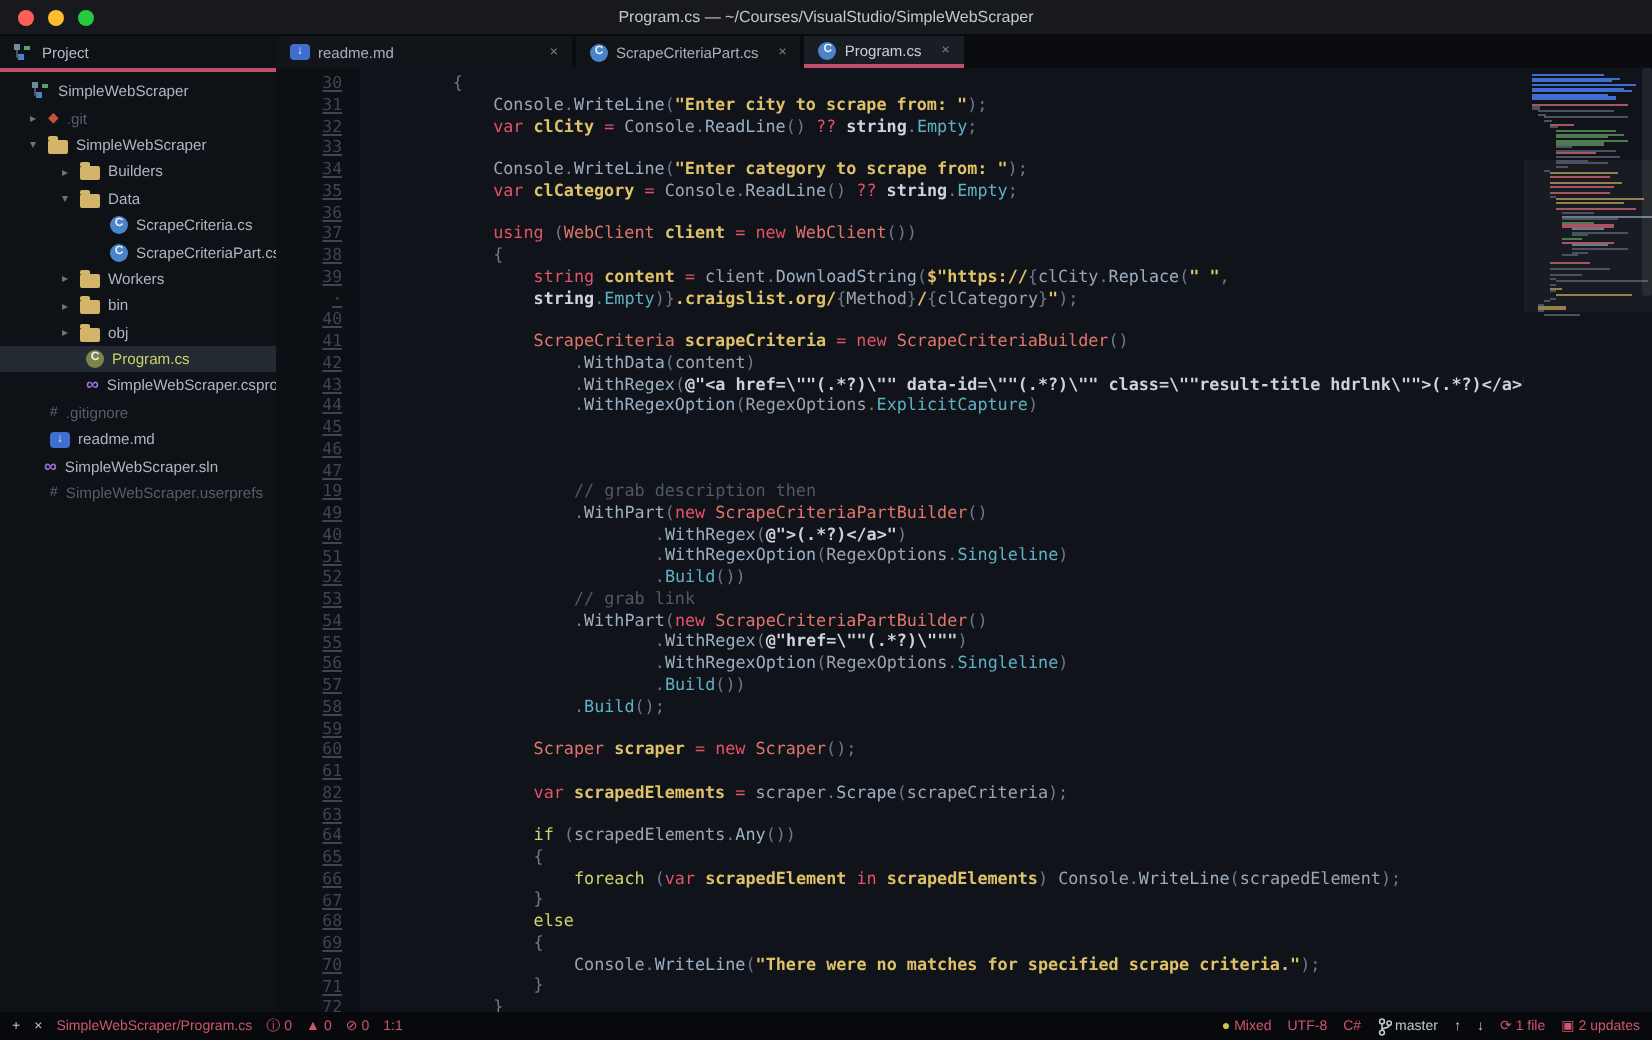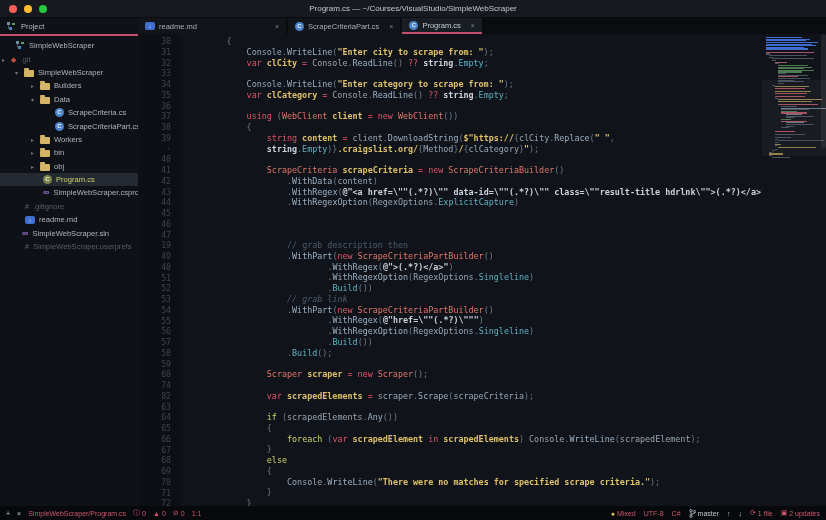--- a/index.html
+++ b/index.html
@@ -36,21 +36,21 @@
   
   .editor{flex:1;display:flex;flex-direction:column;min-width:0;background:#10141a;position:relative;}
   .tabbar{height:16px;background:#0a0c10;display:flex;flex:none;}
   .tab{display:flex;align-items:center;gap:4px;padding:0 7px;background:#111419;margin-right:2px;
        font-size:7.5px;color:#a8b0ba;box-sizing:border-box;position:relative;}
   .tab.active{background:#191e25;color:#c9d0d9;border-bottom:2px solid #c14f6b;}
   .tab .tclose{margin-left:auto;color:#7d8691;font-size:7px;padding-left:6px;}
   .tab0{width:148px;}
   .codewrap{flex:1;display:flex;position:relative;overflow:hidden;}
   .gutter{width:42px;flex:none;background:#0c0f14;padding-top:2px;text-align:right;box-sizing:border-box;padding-right:9px;}
-  .gutter .ln{height:10.75px;line-height:10.75px;font-family:"DejaVu Sans Mono",monospace;font-size:8.2px;color:#3d4552;}
+  .gutter .ln{height:10.75px;line-height:10.75px;font-family:"DejaVu Sans Mono",monospace;font-size:8.2px;color:#3d4552;text-decoration:underline;}
   .codearea{flex:1;padding-top:2px;overflow:hidden;}
   .crow{height:10.75px;line-height:10.75px;white-space:pre;font-family:"DejaVu Sans Mono",monospace;font-size:8.4px;}
   .tok-p{color:#9aa5b1}.tok-d{color:#6e7988}.tok-k{color:#e25368}
   .tok-c{color:#ced36c}.tok-t{color:#e0766b}
   .tok-y{color:#dfc169;font-weight:bold}.tok-s{color:#dfc169;font-weight:bold}
   .tok-r{color:#ccd3dd;font-weight:bold}
   .tok-m{color:#9db0c3}.tok-b{color:#5fb0c4}.tok-g{color:#4f5a68}
   
   .minimap{position:absolute;top:0;right:0;width:64px;bottom:0;background:#10141a;}
   .mm-inner{position:absolute;top:3px;left:4px;right:8px;}
@@ -99,21 +99,21 @@
           <div class="trow" style="padding-left: 5px;">
             <span class="chev"></span>
             <svg class="icon-sol" width="9" height="9" viewBox="0 0 9 9">
           <rect x="0" y="0" width="3" height="3" fill="#6f8b9d"></rect>
               <rect x="5" y="1" width="3" height="2" fill="#5f9e6a"></rect>
           <rect x="2" y="5" width="3" height="3" fill="#4c84c9"></rect>
               <path d="M1.5 3 L1.5 6.5 L3 6.5" stroke="#5a6472" stroke-width="0.8" fill="none"></path>
         </svg>
             <span>SimpleWebScraper</span>
           </div>
-          <div class="trow dim" style="">
+          <div class="trow dim" style="padding-left: 13px;">
             <span class="chev">▸</span>
             <span class="ticon icon-git">◆</span>
             <span>.git</span>
           </div>
           <div class="trow" style="padding-left: 13px;">
             <span class="chev">▾</span>
             <span class="ticon icon-folder"></span>
             <span>SimpleWebScraper</span>
           </div>
           <div class="trow" style="padding-left: 29px; align-items: center;">
@@ -222,21 +222,21 @@
             <div class="ln">51</div>
             <div class="ln">52</div>
             <div class="ln">53</div>
             <div class="ln">54</div>
             <div class="ln">55</div>
             <div class="ln">56</div>
             <div class="ln">57</div>
             <div class="ln">58</div>
             <div class="ln">59</div>
             <div class="ln">60</div>
-            <div class="ln">74</div>
+            <div class="ln">61</div>
             <div class="ln">82</div>
             <div class="ln">63</div>
             <div class="ln">64</div>
             <div class="ln">65</div>
             <div class="ln">66</div>
             <div class="ln">67</div>
             <div class="ln">68</div>
             <div class="ln">69</div>
             <div class="ln">70</div>
             <div class="ln">71</div>
@@ -257,21 +257,21 @@
             <div class="crow" style="padding-left: 6px;"></div>
             <div class="crow" style="padding-left: 86.8px;"><span class="tok-t">ScrapeCriteria</span><span class="tok-y"> scrapeCriteria</span><span class="tok-k"> = new </span><span class="tok-t">ScrapeCriteriaBuilder</span><span class="tok-d">()</span></div>
             <div class="crow" style="padding-left: 107px;"><span class="tok-d">.</span><span class="tok-m">WithData</span><span class="tok-d">(</span><span class="tok-p">content</span><span class="tok-d">)</span></div>
             <div class="crow" style="padding-left: 107px;"><span class="tok-d">.</span><span class="tok-m">WithRegex</span><span class="tok-d">(</span><span class="tok-r">@"&lt;a href=\""(.*?)\"" data-id=\""(.*?)\"" class=\""result-title hdrlnk\""&gt;(.*?)&lt;/a&gt;"</span><span class="tok-d">)</span></div>
             <div class="crow" style="padding-left: 107px;"><span class="tok-d">.</span><span class="tok-m">WithRegexOption</span><span class="tok-d">(</span><span class="tok-p">RegexOptions</span><span class="tok-d">.</span><span class="tok-b">ExplicitCapture</span><span class="tok-d">)</span></div>
             <div class="crow" style="padding-left: 107px; margin-top: 32px;"><span class="tok-g">// grab description then</span></div>
             <div class="crow" style="padding-left: 107px;"><span class="tok-d">.</span><span class="tok-m">WithPart</span><span class="tok-d">(</span><span class="tok-k">new </span><span class="tok-t">ScrapeCriteriaPartBuilder</span><span class="tok-d">()</span></div>
             <div class="crow" style="padding-left: 147.4px;"><span class="tok-d">.</span><span class="tok-m">WithRegex</span><span class="tok-d">(</span><span class="tok-r">@"&gt;(.*?)&lt;/a&gt;"</span><span class="tok-d">)</span></div>
             <div class="crow" style="padding-left: 147.4px;"><span class="tok-d">.</span><span class="tok-m">WithRegexOption</span><span class="tok-d">(</span><span class="tok-p">RegexOptions</span><span class="tok-d">.</span><span class="tok-b">Singleline</span><span class="tok-d">)</span></div>
             <div class="crow" style="padding-left: 147.4px;"><span class="tok-d">.</span><span class="tok-b">Build</span><span class="tok-d">())</span></div>
-            <div class="crow" style="padding-left: 107px; font-style: italic;"><span class="tok-g">// grab link</span></div>
+            <div class="crow" style="padding-left: 107px;"><span class="tok-g">// grab link</span></div>
             <div class="crow" style="padding-left: 107px;"><span class="tok-d">.</span><span class="tok-m">WithPart</span><span class="tok-d">(</span><span class="tok-k">new </span><span class="tok-t">ScrapeCriteriaPartBuilder</span><span class="tok-d">()</span></div>
             <div class="crow" style="padding-left: 147.4px;"><span class="tok-d">.</span><span class="tok-m">WithRegex</span><span class="tok-d">(</span><span class="tok-r">@"href=\""(.*?)\"""</span><span class="tok-d">)</span></div>
             <div class="crow" style="padding-left: 147.4px;"><span class="tok-d">.</span><span class="tok-m">WithRegexOption</span><span class="tok-d">(</span><span class="tok-p">RegexOptions</span><span class="tok-d">.</span><span class="tok-b">Singleline</span><span class="tok-d">)</span></div>
             <div class="crow" style="padding-left: 147.4px;"><span class="tok-d">.</span><span class="tok-b">Build</span><span class="tok-d">())</span></div>
             <div class="crow" style="padding-left: 107px;"><span class="tok-d">.</span><span class="tok-b">Build</span><span class="tok-d">();</span></div>
             <div class="crow" style="padding-left: 6px;"></div>
             <div class="crow" style="padding-left: 86.8px;"><span class="tok-t">Scraper</span><span class="tok-y"> scraper</span><span class="tok-k"> = new </span><span class="tok-t">Scraper</span><span class="tok-d">();</span></div>
             <div class="crow" style="padding-left: 6px;"></div>
             <div class="crow" style="padding-left: 86.8px;"><span class="tok-k">var </span><span class="tok-y">scrapedElements</span><span class="tok-k"> = </span><span class="tok-p">scraper</span><span class="tok-d">.</span><span class="tok-m">Scrape</span><span class="tok-d">(</span><span class="tok-p">scrapeCriteria</span><span class="tok-d">);</span></div>
             <div class="crow" style="padding-left: 6px;"></div>

